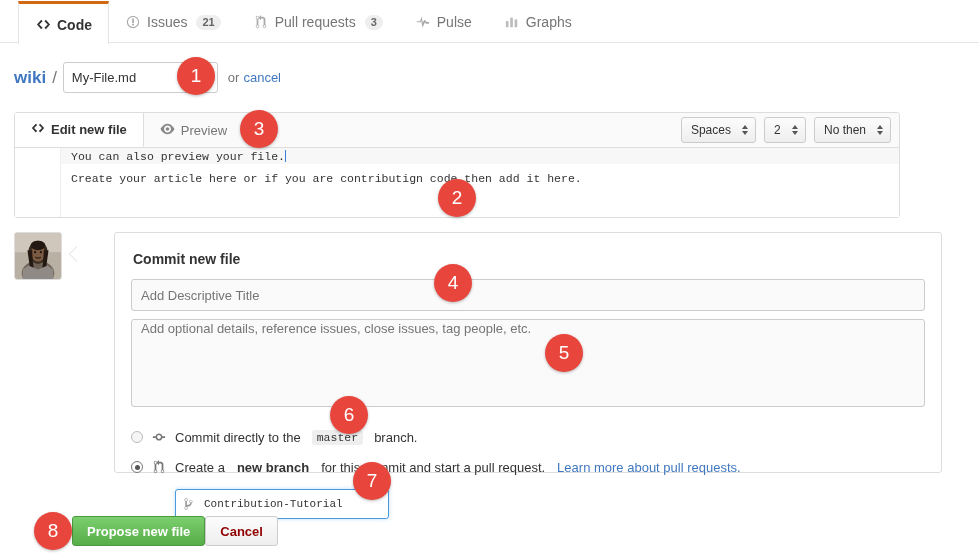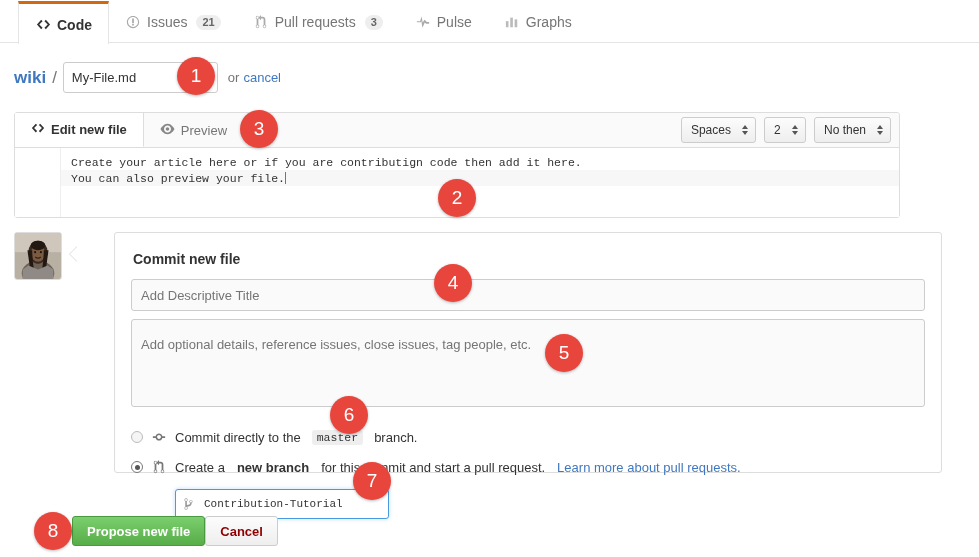--- a/index.html
+++ b/index.html
@@ -163,21 +163,21 @@
     display: block; width: 794px; height: 32px;
     border: 1px solid #cccccc; border-radius: 3px;
     background: #fafafa; color: #aaaaaa;
     padding: 0 9px; font-size: 13px;
     font-family: "Liberation Sans", sans-serif; outline: none;
   }
   .commit-desc {
     display: block; width: 794px; height: 88px; margin-top: 8px;
     border: 1px solid #cccccc; border-radius: 3px;
     background: #fafafa; color: #aaaaaa;
-    padding: 16px 9px; font-size: 13px; resize: none;
+    padding: 0 9px; font-size: 13px; resize: none;
     font-family: "Liberation Sans", sans-serif; outline: none;
     line-height: 1.4;
   }
 
   .radio-group { margin-top: 18px; }
   .radio-row { display: flex; align-items: center; gap: 8px; height: 24px; font-size: 13px; color: #333; }
   .radio-row + .radio-row { margin-top: 6px; }
   .radio {
     width: 12px; height: 12px; border-radius: 50%;
     border: 1px solid #bbbbbb; background: #f5f5f5;
@@ -354,29 +354,29 @@
               <i class="up"></i>
               <i class="dn"></i>
             </span>
         </div>
       </div>
     </div>
 
     <div class="code-area">
       <div class="gutter"></div>
 
-      <div class="code-line" style="margin-top:6px;">
-        <span class="ln">1</span>
-        <span class="ltxt">Create your article here or if you are contributign code then add it here.</span>
-      </div>
-
       <div class="code-line active">
         <span class="ln">2</span>
         <span class="ltxt">You can also preview your file.</span>
           <span class="caret"></span>
+      </div>
+
+      <div class="code-line" style="margin-top:6px;">
+        <span class="ln">1</span>
+        <span class="ltxt">Create your article here or if you are contributign code then add it here.</span>
       </div>
     </div>
   </div>
 
   <div class="avatar-wrap">
     <svg class="avatar" width="48" height="48" viewBox="0 0 48 48">
       <rect width="48" height="48" fill="#b9b0a4"></rect>
       <rect x="0" y="0" width="48" height="20" fill="#cfc7bb"></rect>
       <ellipse cx="24" cy="42" rx="17" ry="13" fill="#6e6257"></ellipse>
       <ellipse cx="24" cy="20" rx="10" ry="12" fill="#3a2b21"></ellipse>

